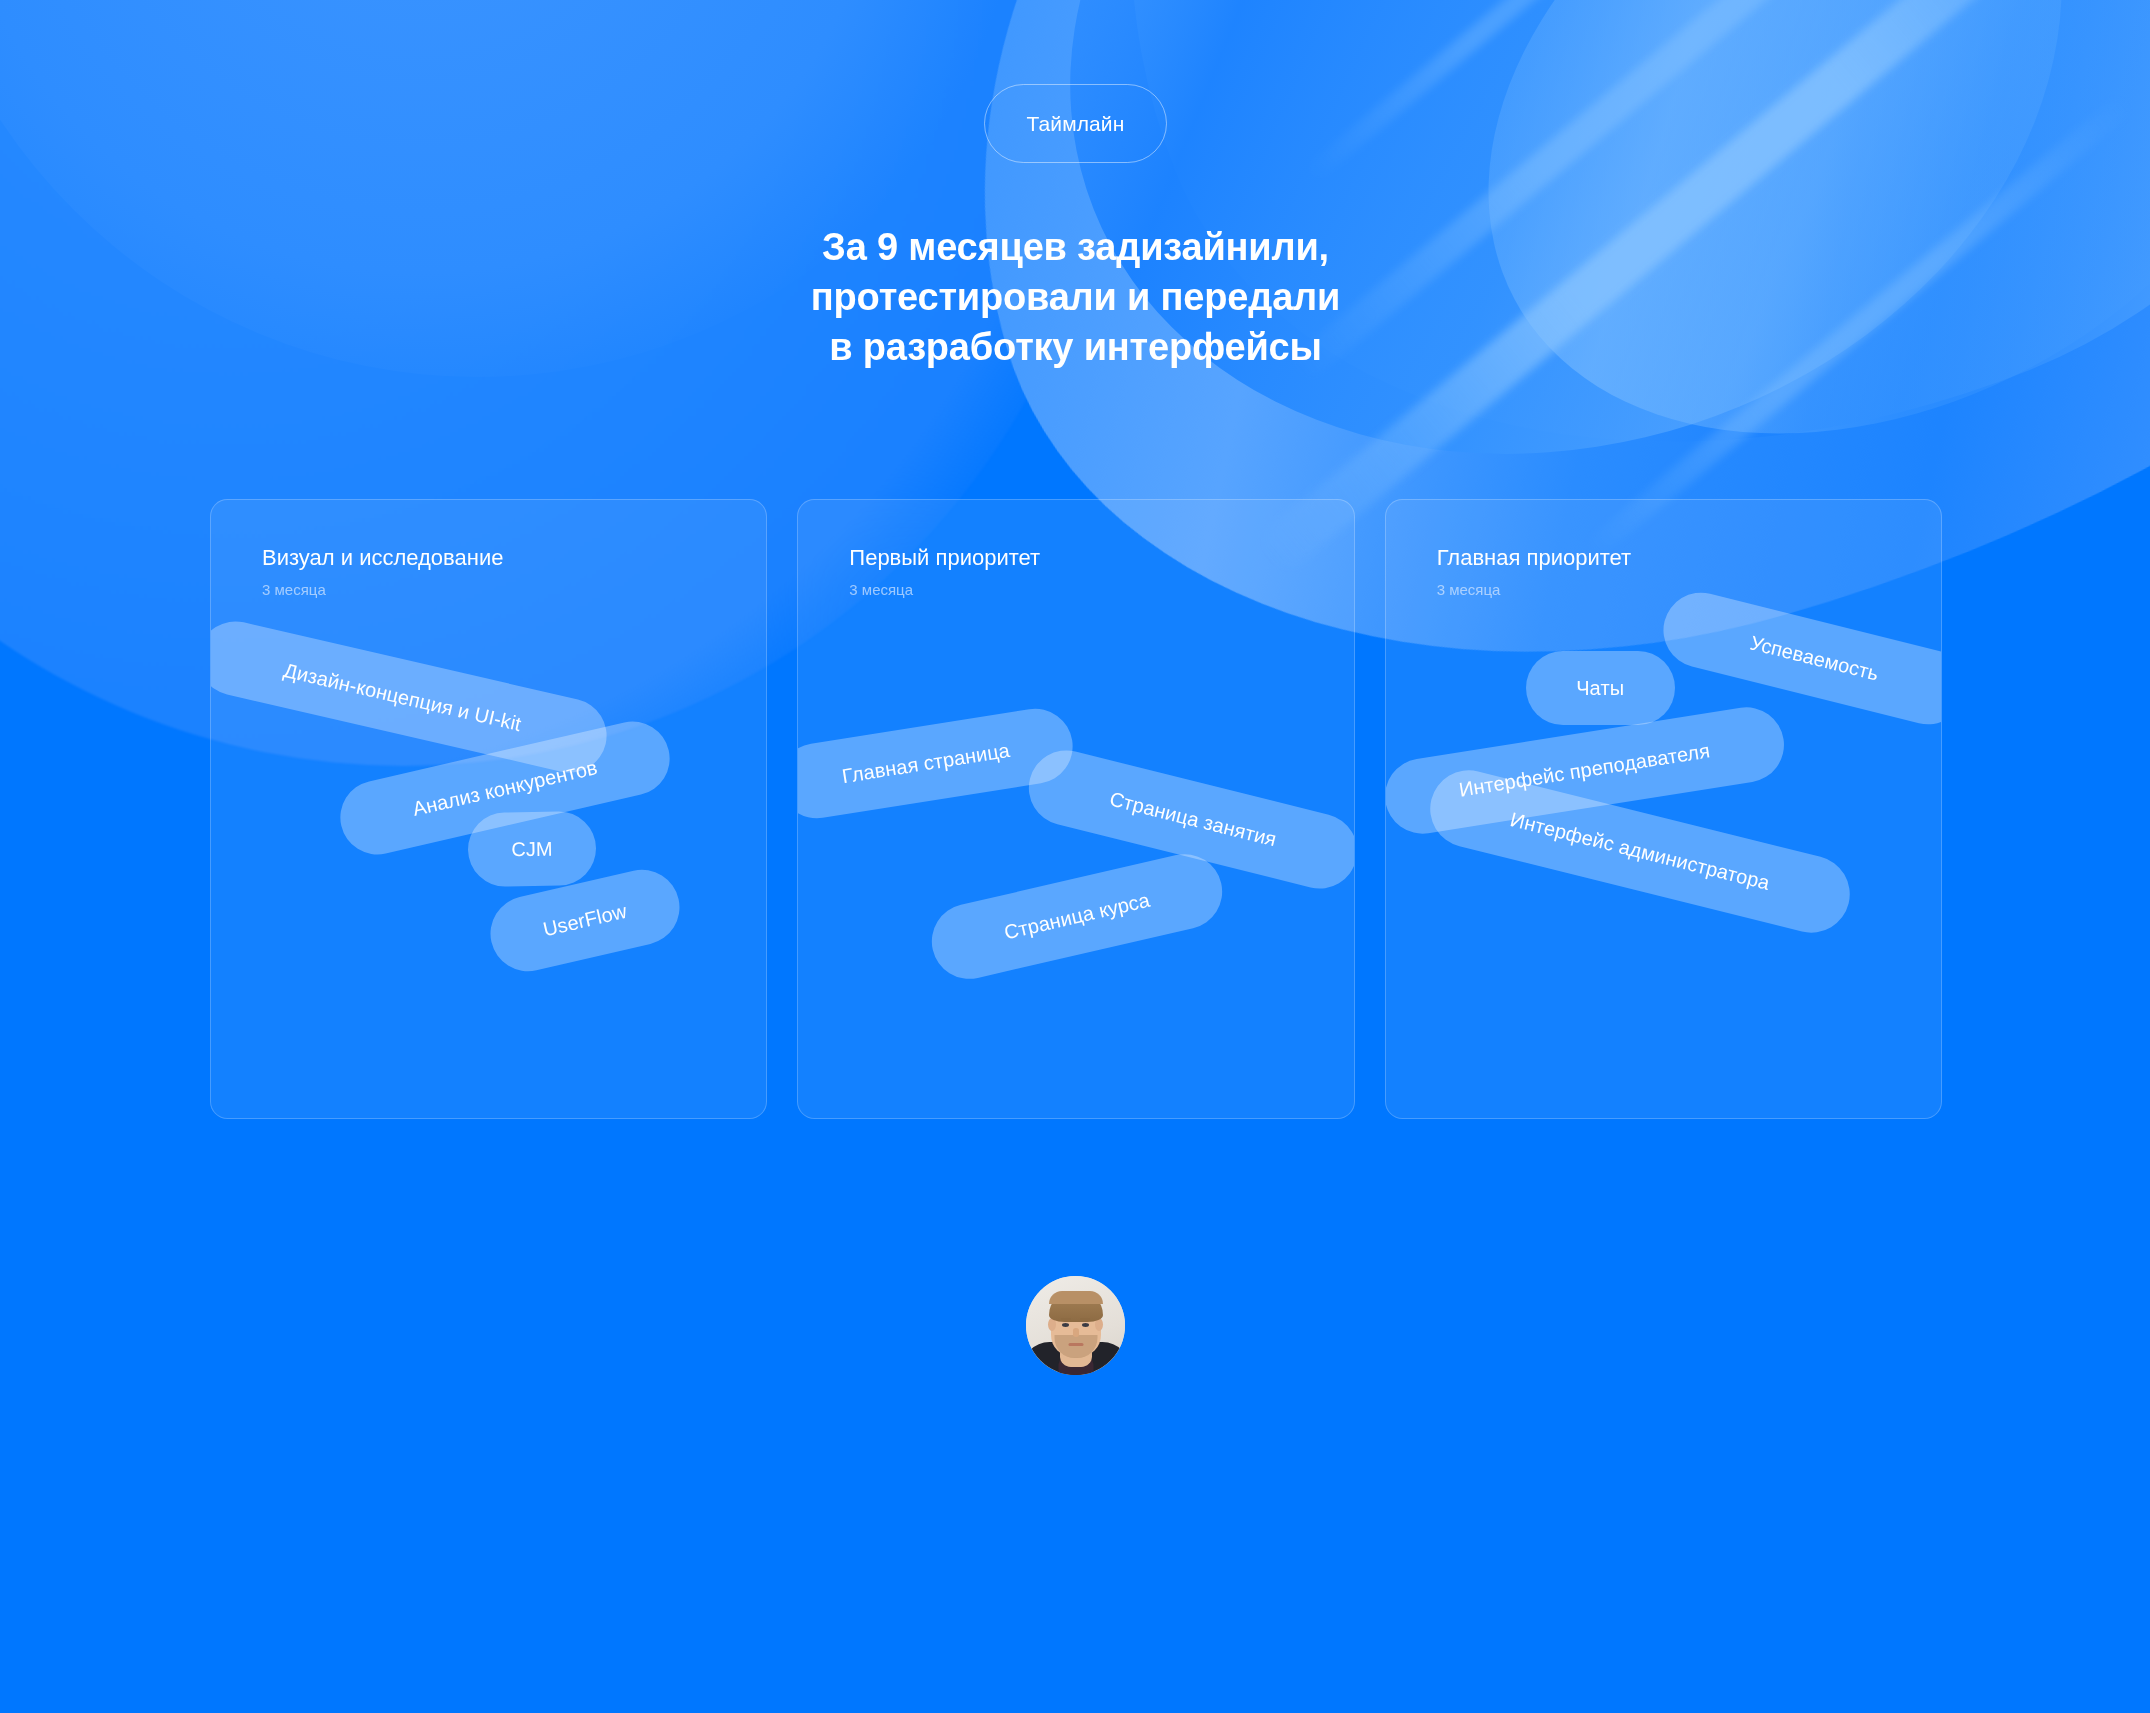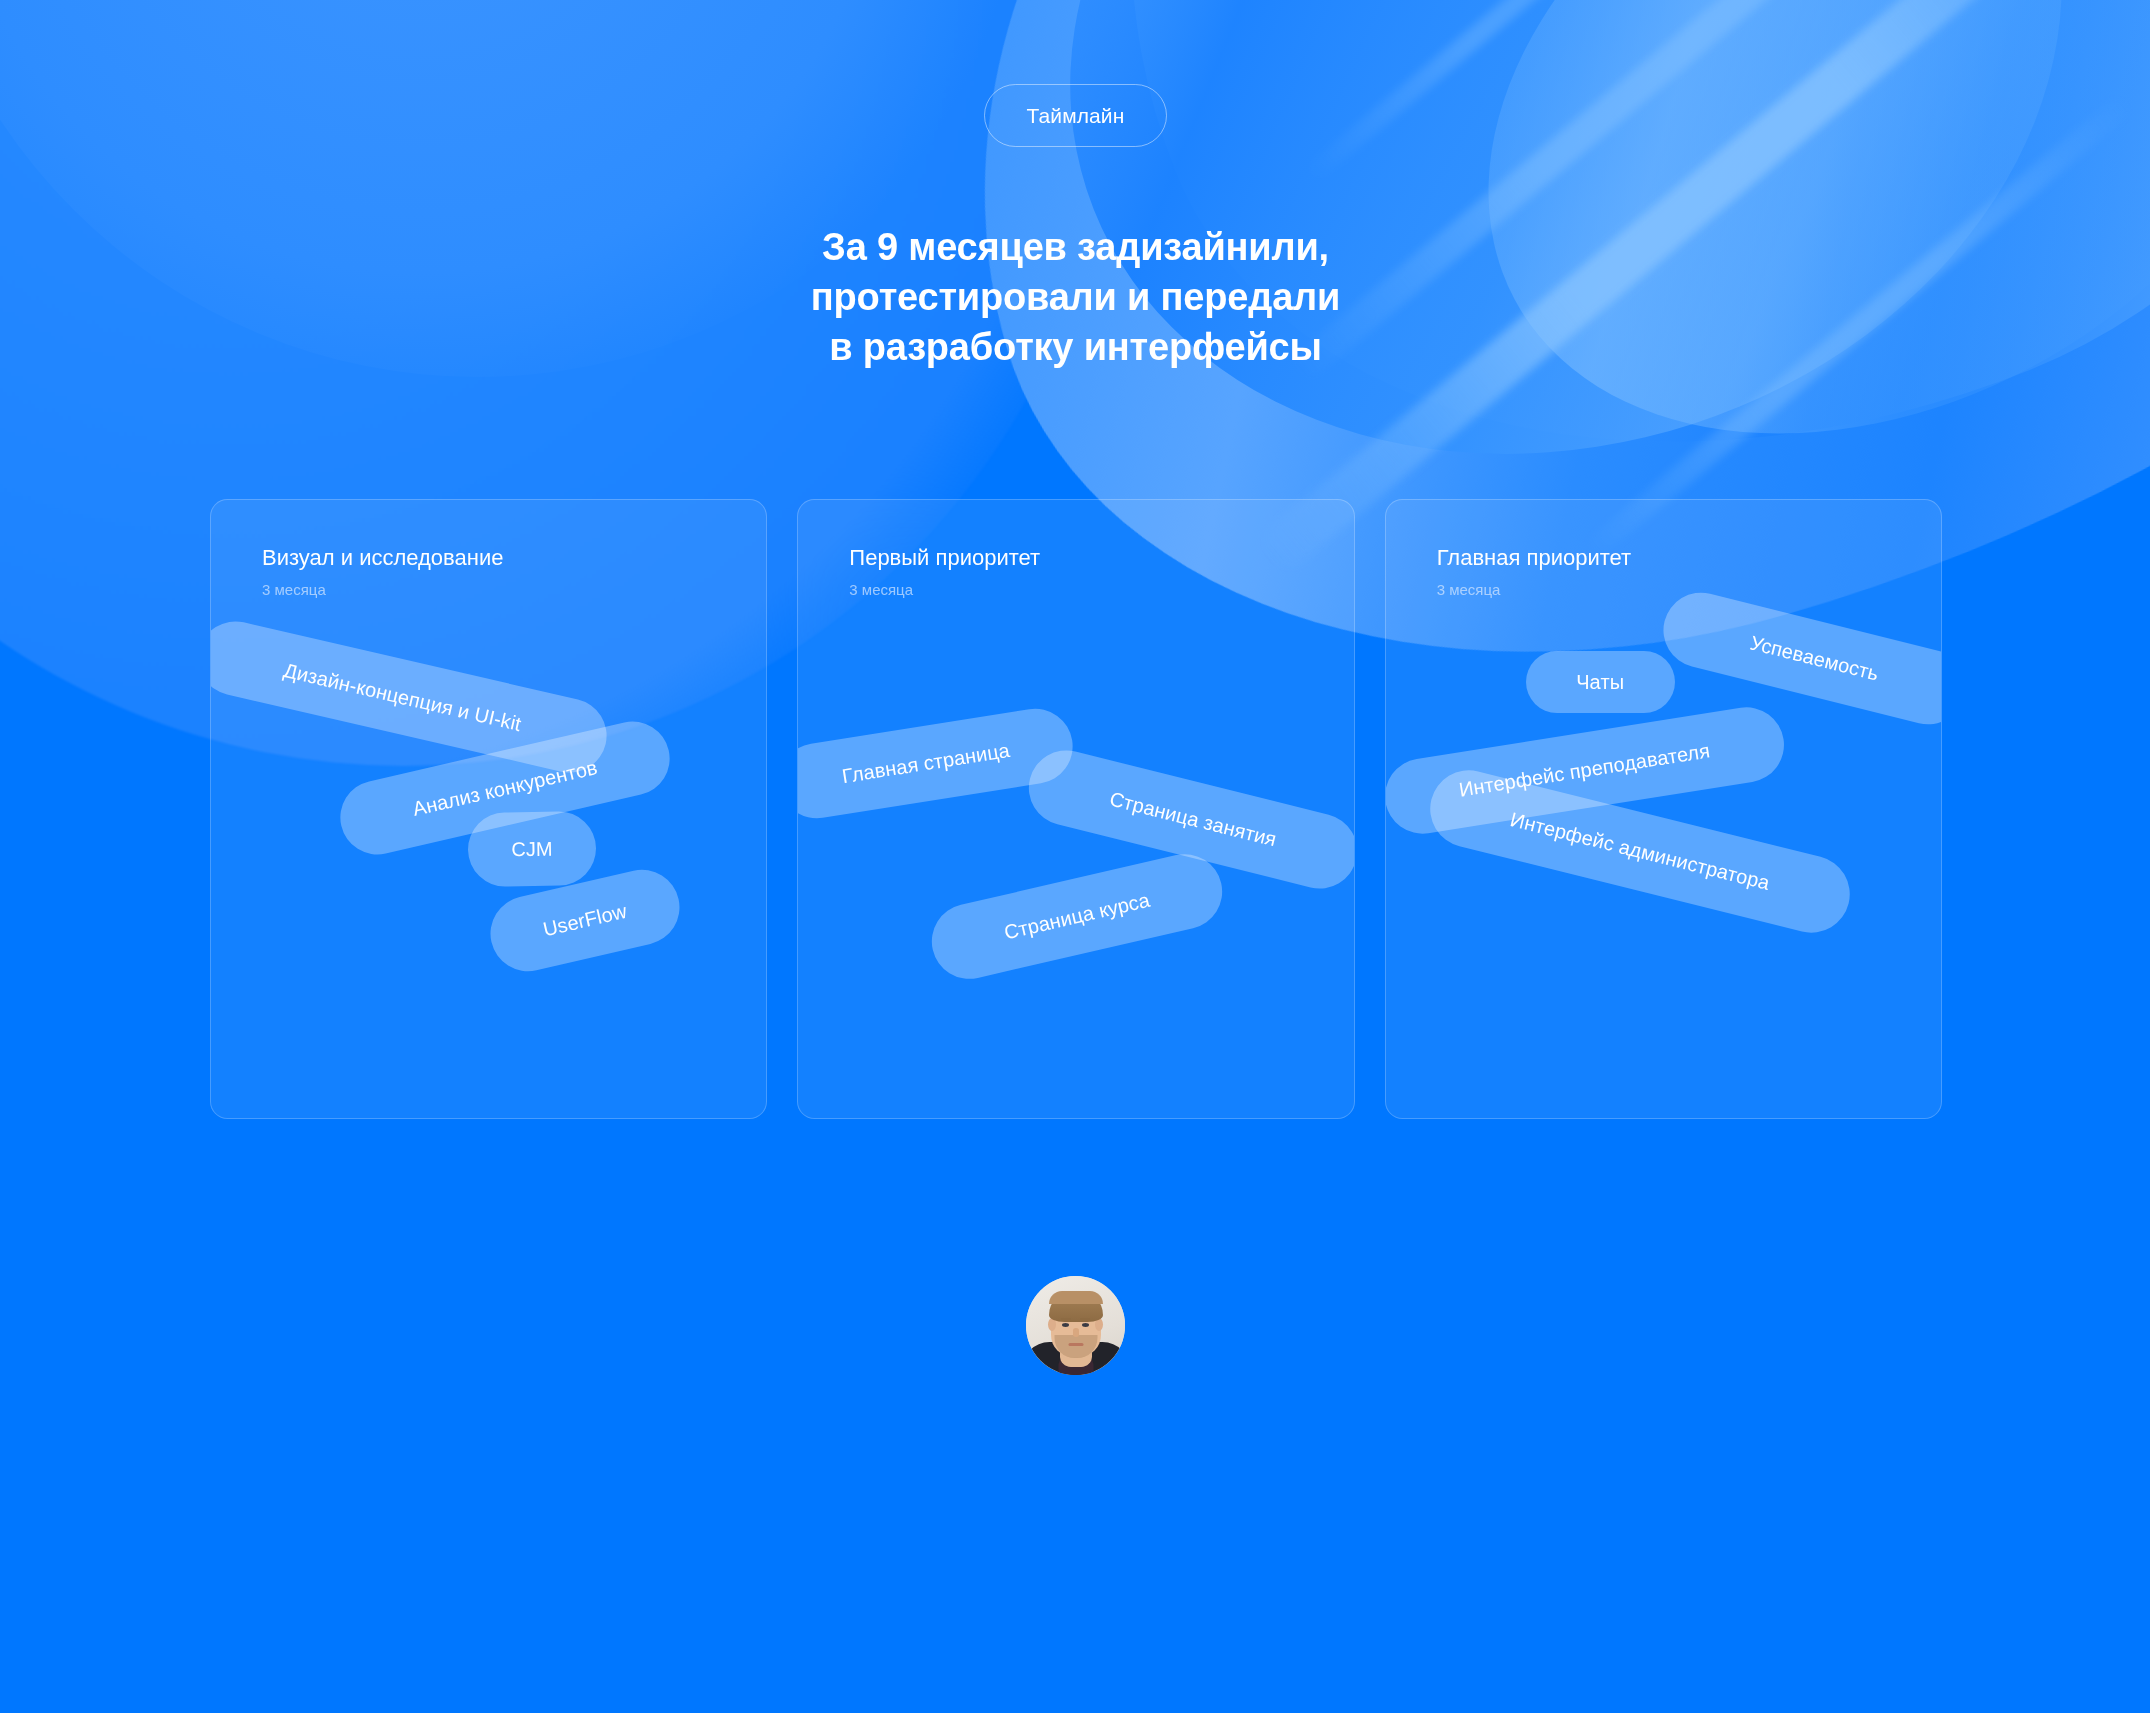--- a/index.html
+++ b/index.html
@@ -75,21 +75,21 @@
   .st4 { width:605px;  height:20px; right:309px; top:-27px; transform:rotate(-40deg); opacity:.45; }
 
   
   .page { position:relative; z-index:2; width:2151px; height:1714px; }
 
   
   .badge-wrap { position:absolute; top:84px; left:0; width:100%; display:flex; justify-content:center; }
   .badge {
     border:1.3px solid rgba(255,255,255,.45);
     border-radius:40px;
-    padding:20px 42px;
+    padding:28px 42px;
     color:#fff;
     font-size:21px;
     font-weight:400;
     letter-spacing:0.1px;
     line-height:1;
     background:transparent;
   }
 
   
   .heading {
@@ -148,21 +148,21 @@
   .p-c1-2 { left:126px;  top:251px; width:336px; height:74px; transform:rotate(-13deg); }
   .p-c1-3 { left:257px;  top:312px; width:128px; height:74px; transform:rotate(-1deg);  }
   .p-c1-4 { left:278px;  top:383px; width:192px; height:75px; transform:rotate(-13deg); }
 
   
   .p-c2-1 { left:-20px;  top:226px; width:296px; height:75px; transform:rotate(-9deg);  }
   .p-c2-2 { left:227px;  top:282px; width:336px; height:75px; transform:rotate(14deg);  }
   .p-c2-3 { left:131px;  top:379px; width:296px; height:75px; transform:rotate(-13deg); }
 
   
-  .p-c3-1 { left:140px;  top:151px; width:149px; height:62px; transform:rotate(0deg);   }
+  .p-c3-1 { left:140px;  top:151px; width:149px; height:74px; transform:rotate(0deg);   }
   .p-c3-2 { left:274px;  top:121px; width:309px; height:75px; transform:rotate(14deg);  }
   .p-c3-3 { left:-2.7px;   top:233px; width:403px; height:75px; transform:rotate(-9deg);  }
   .p-c3-4 { left:39px;   top:313px; width:430px; height:77px; transform:rotate(14deg);  }
 
   
   .avatar-wrap { position:absolute; top:1276px; left:0; width:100%; display:flex; justify-content:center; }
   .avatar {
     width:99px; height:99px; border-radius:50%;
     overflow:hidden; position:relative;
     background:#e7e3de;

